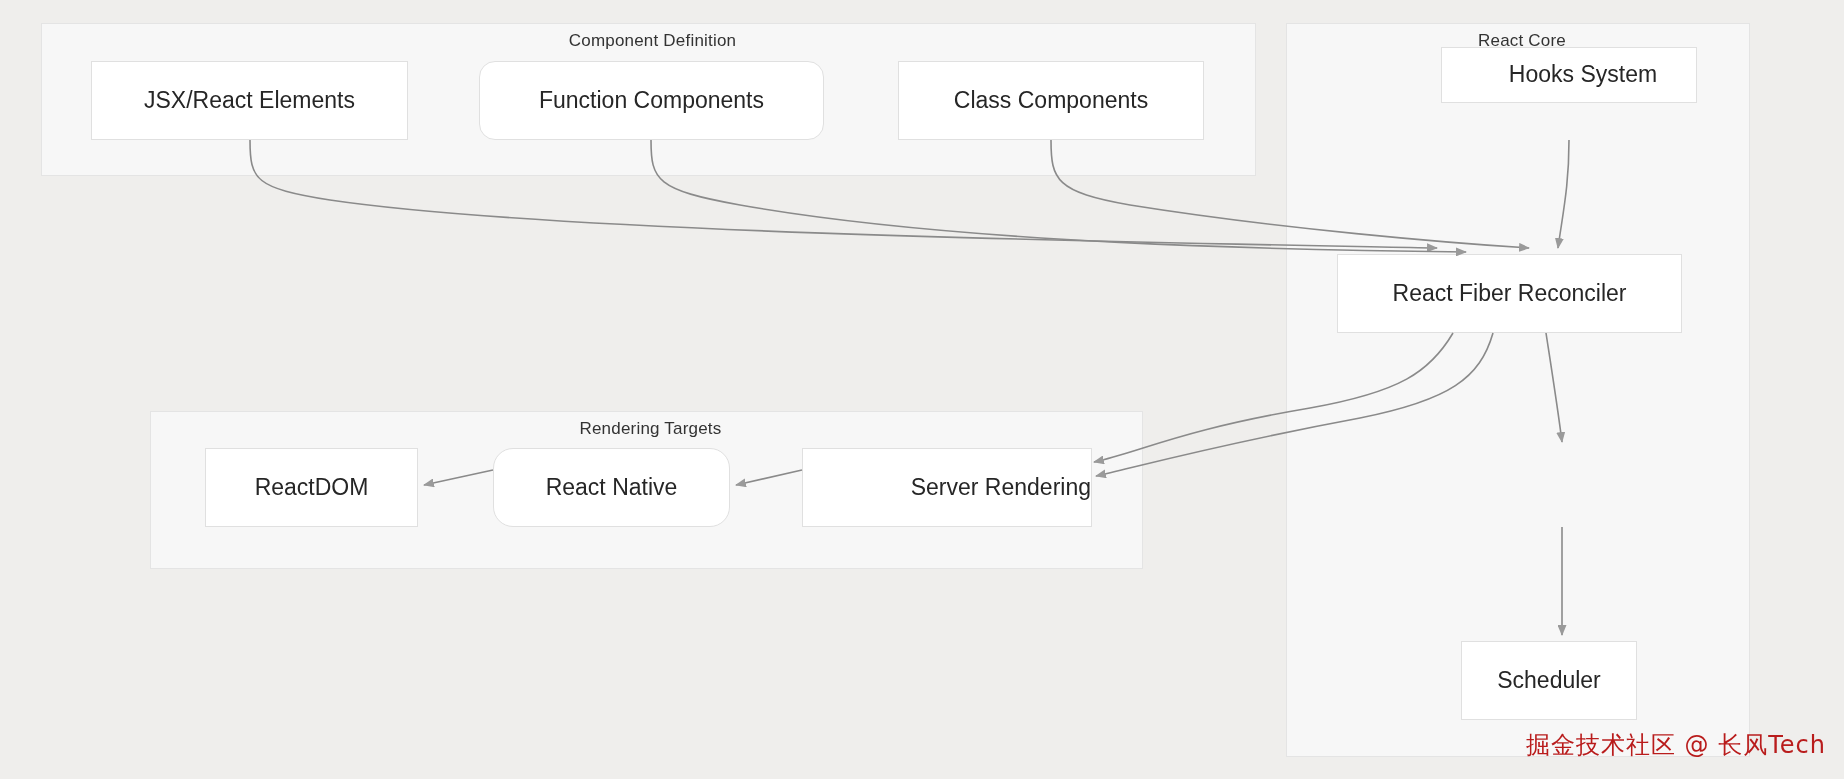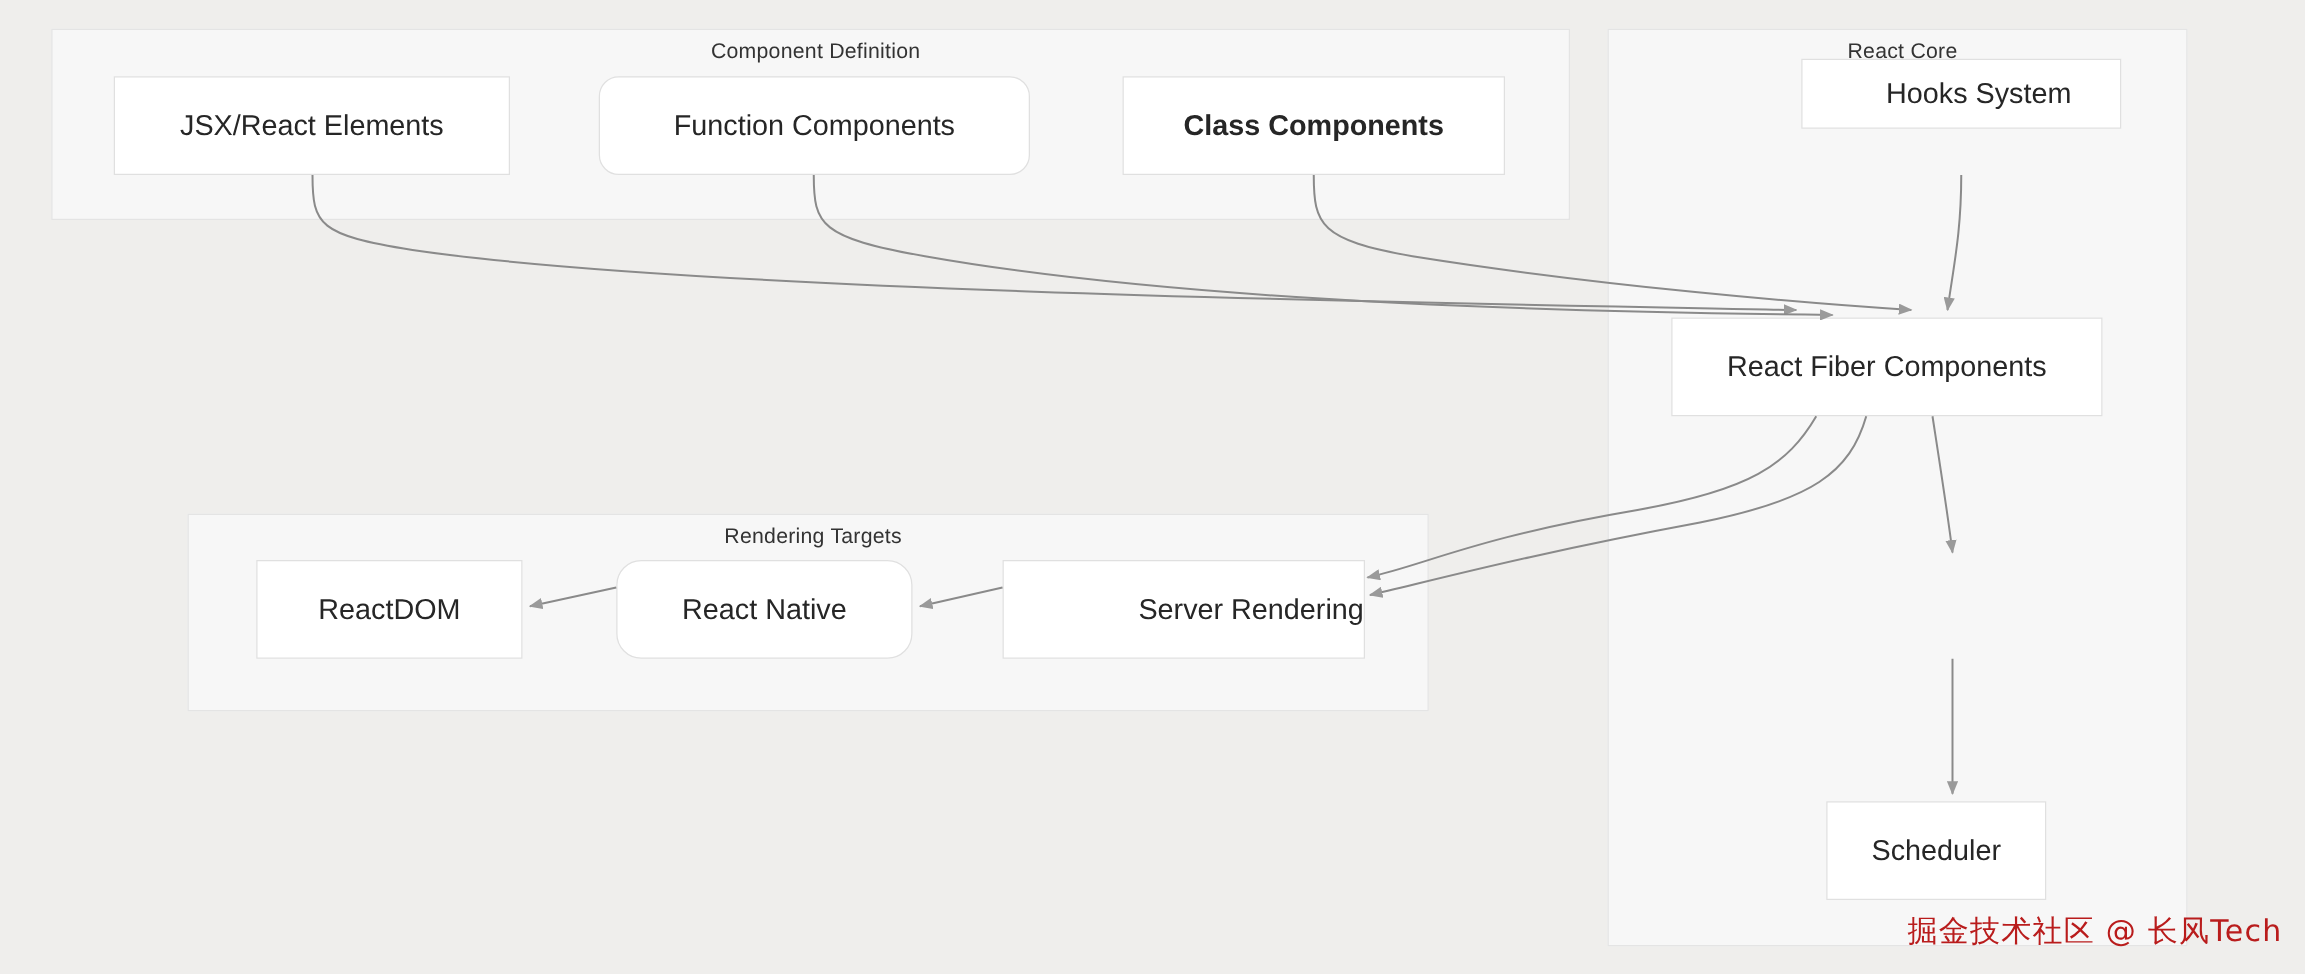--- a/index.html
+++ b/index.html
@@ -112,28 +112,28 @@
         <path d="M 493,470 L 424,485" marker-end="url(#arrowhead)"></path>
       </g>
   </svg>
 
   <div class="node" style="left: 91px; top: 61px; width: 317px; height: 79px;">
     <span class="node-label">JSX/React Elements</span>
   </div>
   <div class="node" style="left: 479px; top: 61px; width: 345px; height: 79px; border-radius: 16px;">
     <span class="node-label">Function Components</span>
   </div>
-  <div class="node" style="left: 898px; top: 61px; width: 306px; height: 79px; font-weight: bold;">
+  <div class="node" style="left: 898px; top: 61px; width: 306px; height: 79px;">
     <span class="node-label">Class Components</span>
   </div>
   <div class="node" style="left: 1441px; top: 47px; width: 256px; height: 56px; padding-left: 28px;">
     <span class="node-label">Hooks System</span>
   </div>
   <div class="node" style="left: 1337px; top: 254px; width: 345px; height: 79px;">
-    <span class="node-label">React Fiber Components</span>
+    <span class="node-label">React Fiber Reconciler</span>
   </div>
   <div class="node" style="left: 1461px; top: 641px; width: 176px; height: 79px;">
     <span class="node-label">Scheduler</span>
   </div>
   <div class="node" style="left: 205px; top: 448px; width: 213px; height: 79px;">
     <span class="node-label">ReactDOM</span>
   </div>
   <div class="node" style="left: 493px; top: 448px; width: 237px; height: 79px; border-radius: 20px;">
     <span class="node-label">React Native</span>
   </div>

